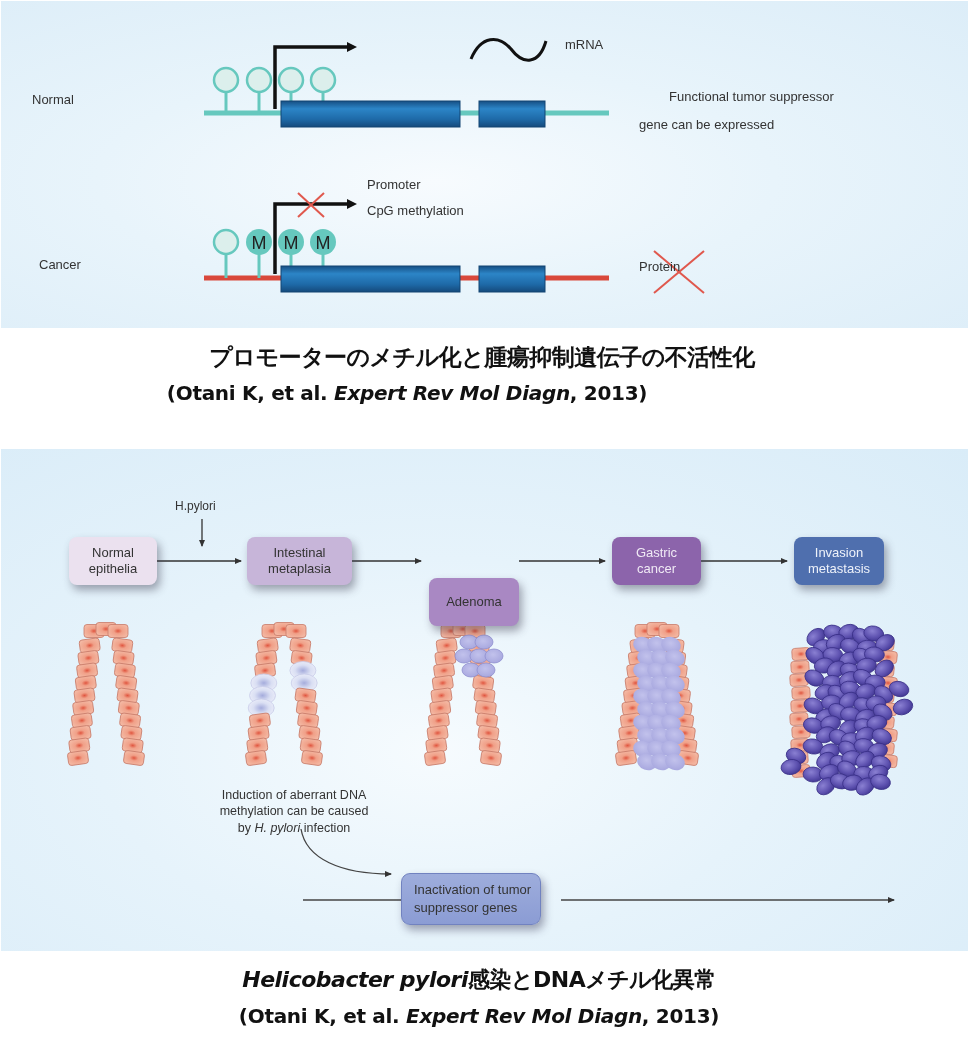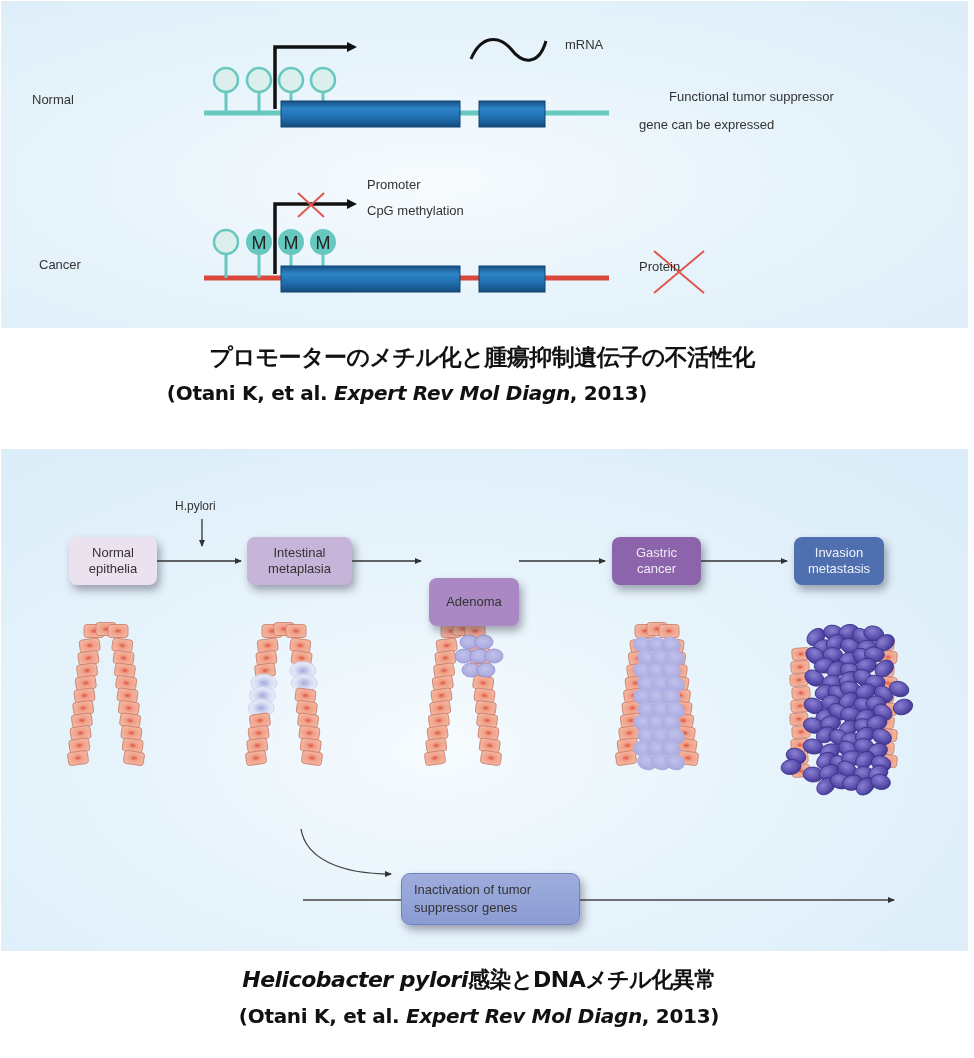--- a/index.html
+++ b/index.html
@@ -7,21 +7,21 @@
   .panel { position: absolute; left: 1px; width: 967px; }
   #panel-top { top: 1px; height: 327px; background: radial-gradient(ellipse at 45% 55%, #f7fbfe 0%, #e8f4fb 45%, #dcedf8 100%); }
   #panel-bottom { top: 449px; height: 502px; background: radial-gradient(ellipse at 45% 60%, #f6fbfe 0%, #e6f3fb 45%, #d9ecf8 100%); }
   svg { position: absolute; left: 0; top: 0; }
   .lbl { position: absolute; color: #333; font-size: 13px; line-height: 1.2; white-space: nowrap; }
   .caption { position: absolute; left: 0; width: 974px; text-align: center; font-family: "DejaVu Sans", sans-serif; font-weight: bold; color: #111; }
   .cap-title { font-size: 23px; letter-spacing: -0.5px; }
   .cap-cite { font-size: 20px; letter-spacing: -0.3px; }
   .stage { position: absolute; height: 48px; border-radius: 8px; display: flex; align-items: center; justify-content: center; text-align: center; font-size: 13px; line-height: 1.25; box-shadow: 3px 5px 8px rgba(60,60,80,0.45); }
   .note { position: absolute; font-size: 12.5px; color: #333; text-align: center; line-height: 1.3; }
-  .inact { position: absolute; left: 400px; top: 873px; width: 179px; height: 52px; border-radius: 9px; background: linear-gradient(#9eaddc, #8b9cd4); border: 1px solid #7182c0; box-shadow: 3px 5px 9px rgba(60,60,90,0.45); display: flex; align-items: center; padding-left: 12px; box-sizing: border-box; font-size: 13px; color: #333; line-height: 1.35; }
+  .inact { position: absolute; left: 400px; top: 873px; width: 140px; height: 52px; border-radius: 9px; background: linear-gradient(#9eaddc, #8b9cd4); border: 1px solid #7182c0; box-shadow: 3px 5px 9px rgba(60,60,90,0.45); display: flex; align-items: center; padding-left: 12px; box-sizing: border-box; font-size: 13px; color: #333; line-height: 1.35; }
 </style>
 </head>
 <body>
 
 <div class="panel" id="panel-top">
   <svg width="967" height="327">
     <defs>
       <linearGradient id="exonGrad" x1="0" y1="0" x2="0" y2="1">
         <stop offset="0" stop-color="#164f84"></stop>
         <stop offset="0.3" stop-color="#2c85c7"></stop>
@@ -386,20 +386,25 @@
   <div class="stage" style="left: 428px; top: 88px; width: 90px; background: rgb(169, 136, 195); color: rgb(51, 51, 51); margin-top: 41px;">
       <span>Adenoma</span>
     </div>
   <div class="stage" style="left: 611px; top: 88px; width: 89px; background: rgb(140, 100, 171); color: rgb(240, 234, 245);">
       <span><span>Gastric</span><br><span>cancer</span></span>
     </div>
   <div class="stage" style="left: 793px; top: 88px; width: 90px; background: rgb(79, 111, 174); color: rgb(238, 242, 250);">
       <span><span>Invasion</span><br><span>metastasis</span></span>
     </div>
 
+  <div class="note" style="left:198px; top:338px; width:190px;">
+    <span>Induction of aberrant DNA</span><br>
+    <span>methylation can be caused</span><br>
+    <span>by </span><i>H. pylori</i><span> infection</span>
+  </div>
 
   <div class="inact" style="top:424px;">
     <span><span>Inactivation of tumor</span><br><span>suppressor genes</span></span>
   </div>
 </div>
 
 <div class="caption cap-title" style="top:965px; left:-8px; font-size:22px;">
   <i>Helicobacter pylori</i><span>感染とDNAメチル化異常</span>
 </div>
 <div class="caption cap-cite" style="top:1004px; left:-8px;">

